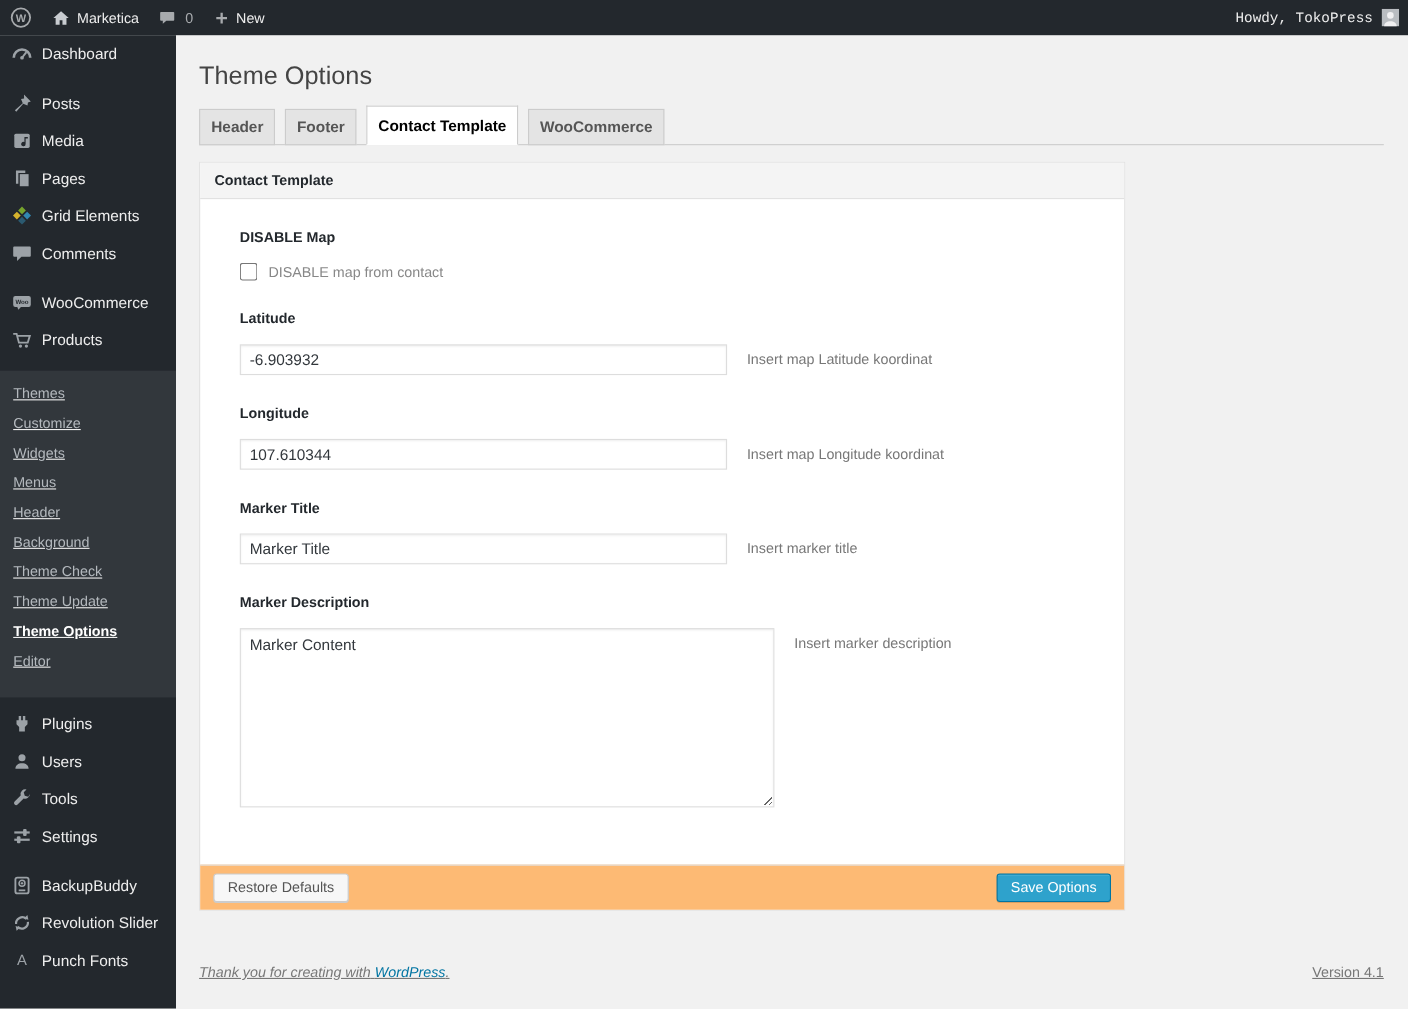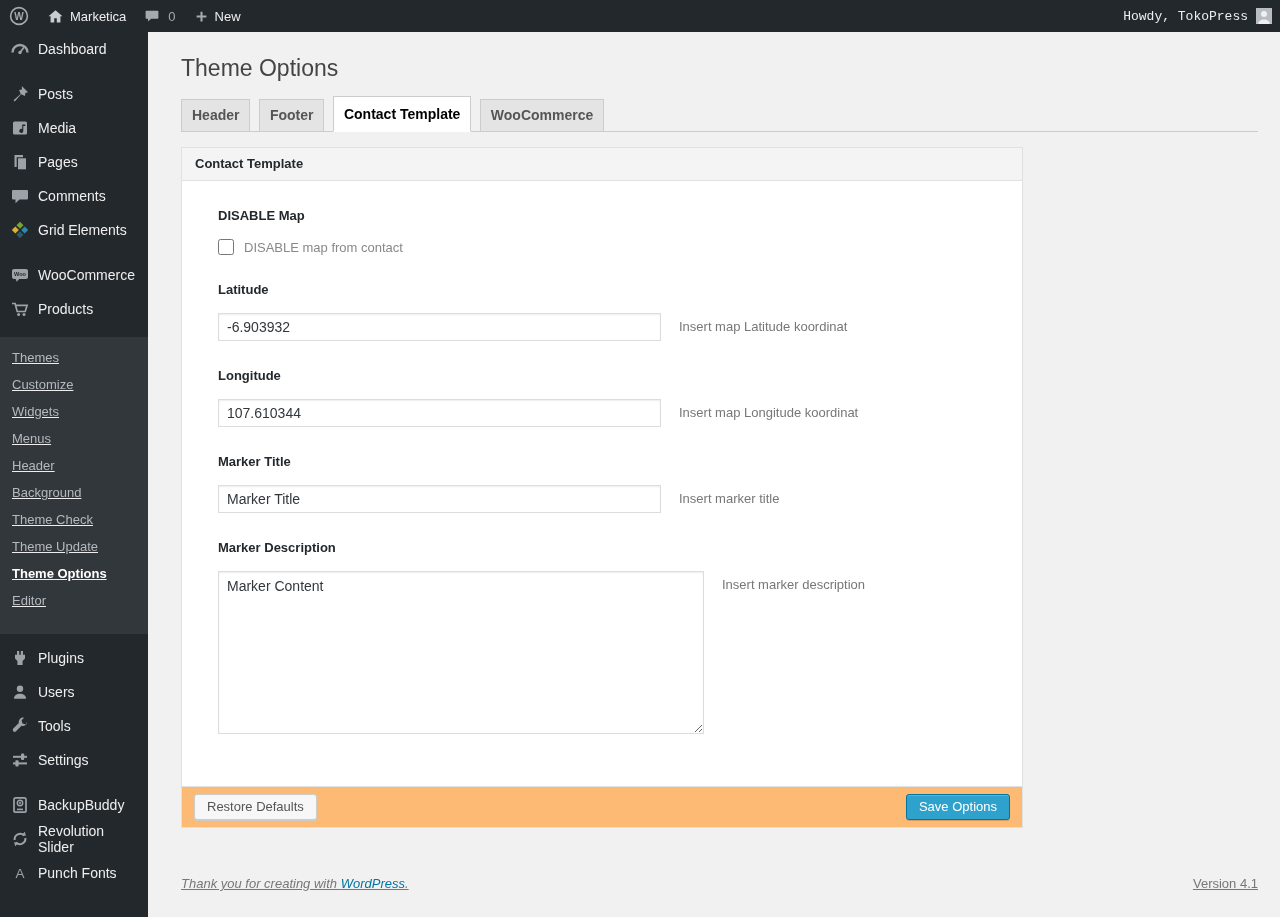--- a/index.html
+++ b/index.html
@@ -19,21 +19,21 @@
   }
   .ab-item { display: flex; align-items: center; padding: 0 9px; height: 32px; cursor: pointer; }
   .ab-item .glyph { display: flex; align-items: center; margin-right: 6px; }
   .ab-count { color: #a7aaad; margin-left: 2px; }
   .ab-right { margin-left: auto; display: flex; align-items: flex-end; padding-right: 8px; font-family: Liberation Mono, monospace; }
   .ab-howdy { color: #eee; margin-right: 8px; }
   .avatar { width: 16px; height: 16px; display: block; }
 
   
   .sidebar {
-    position: absolute; top: 32px; left: 0; bottom: 0; width: 148px;
+    position: absolute; top: 32px; left: 0; bottom: 0; width: 160px;
     background: #23282d; color: #eee; overflow: hidden;
   }
   .menu-item {
     display: flex; align-items: center; height: 34px;
     padding: 0 8px 0 8px; font-size: 14px; color: #eee; cursor: pointer;
     position: relative;
   }
   .micon { width: 20px; height: 20px; margin: 0 8px 0 2px; flex: 0 0 20px;
            display: flex; align-items: center; justify-content: center; }
   .menu-item.active { background: #0074a2; color: #fff; font-weight: 400; }
@@ -208,38 +208,38 @@
           <path fill="#9ca2a7" d="M4.5 3h8.5v2.2H6.7V15H4.5z"></path>
           <rect x="8" y="6.3" width="8" height="11" fill="#9ca2a7"></rect>
         </svg>
       </span>
       <span>Pages</span>
     </div>
 
     <div class="menu-item">
       <span class="micon">
         <svg width="20" height="20" viewBox="0 0 20 20">
-          <path fill="#9ca2a7" d="M3 4h14a1 1 0 0 1 1 1v7.5a1 1 0 0 1-1 1h-7.5l-4 3.8v-3.8H3a1 1 0 0 1-1-1V5a1 1 0 0 1 1-1z"></path>
-        </svg>
-      </span>
-      <span>Comments</span>
-    </div>
-
-    <div class="menu-item">
-      <span class="micon">
-        <svg width="20" height="20" viewBox="0 0 20 20">
           <g transform="rotate(45 10 10)">
             <rect x="4.2" y="4.2" width="5" height="5" fill="#76a42d"></rect>
             <rect x="10.8" y="4.2" width="5" height="5" fill="#3187b0"></rect>
             <rect x="4.2" y="10.8" width="5" height="5" fill="#d5b32d"></rect>
             <rect x="10.8" y="10.8" width="5" height="5" fill="#2b5a70"></rect>
           </g>
         </svg>
       </span>
       <span>Grid Elements</span>
+    </div>
+
+    <div class="menu-item">
+      <span class="micon">
+        <svg width="20" height="20" viewBox="0 0 20 20">
+          <path fill="#9ca2a7" d="M3 4h14a1 1 0 0 1 1 1v7.5a1 1 0 0 1-1 1h-7.5l-4 3.8v-3.8H3a1 1 0 0 1-1-1V5a1 1 0 0 1 1-1z"></path>
+        </svg>
+      </span>
+      <span>Comments</span>
     </div>
 
     <div class="menu-sep"></div>
 
     <div class="menu-item">
       <span class="micon">
         <svg width="20" height="20" viewBox="0 0 20 20">
           <rect x="2" y="4" width="16" height="10" rx="2" fill="#9ca2a7"></rect>
           <path d="M5.5 13.5l1.2 3.2 3-3.2z" fill="#9ca2a7"></path>
           <text x="10" y="11.3" font-size="5.6" font-weight="bold" text-anchor="middle" fill="#23282d" font-family="Liberation Sans, sans-serif">Woo</text>

